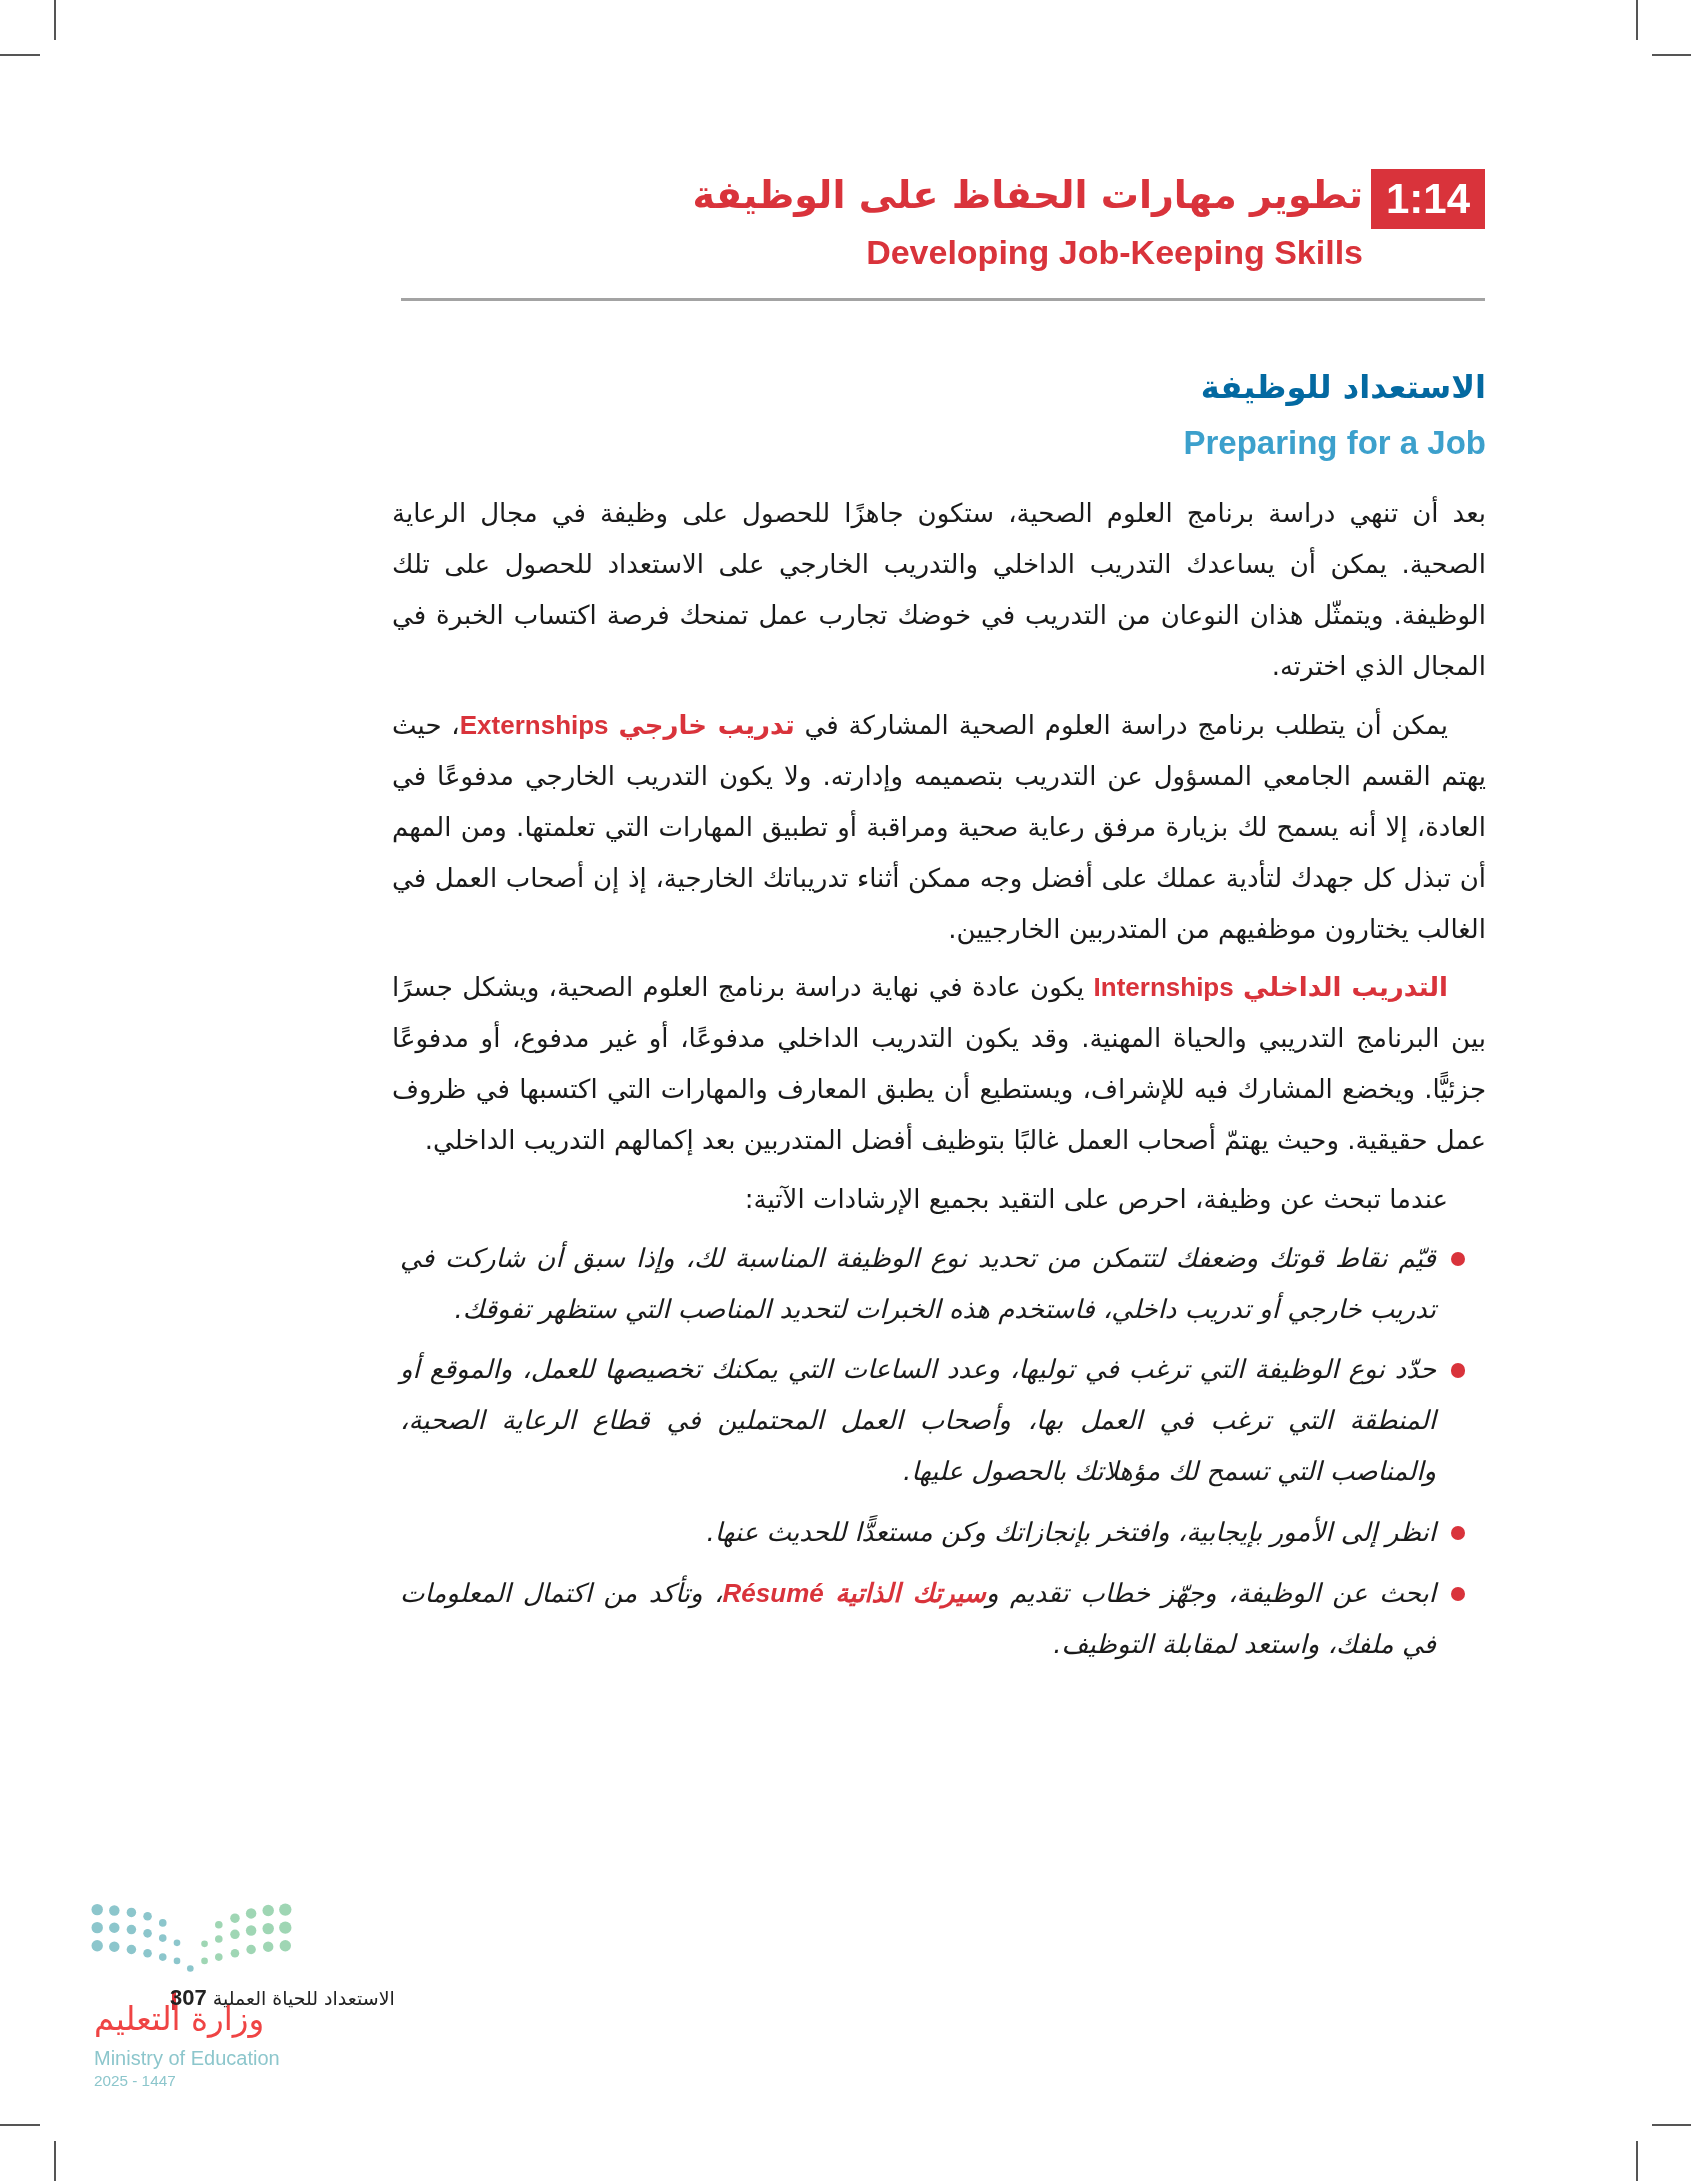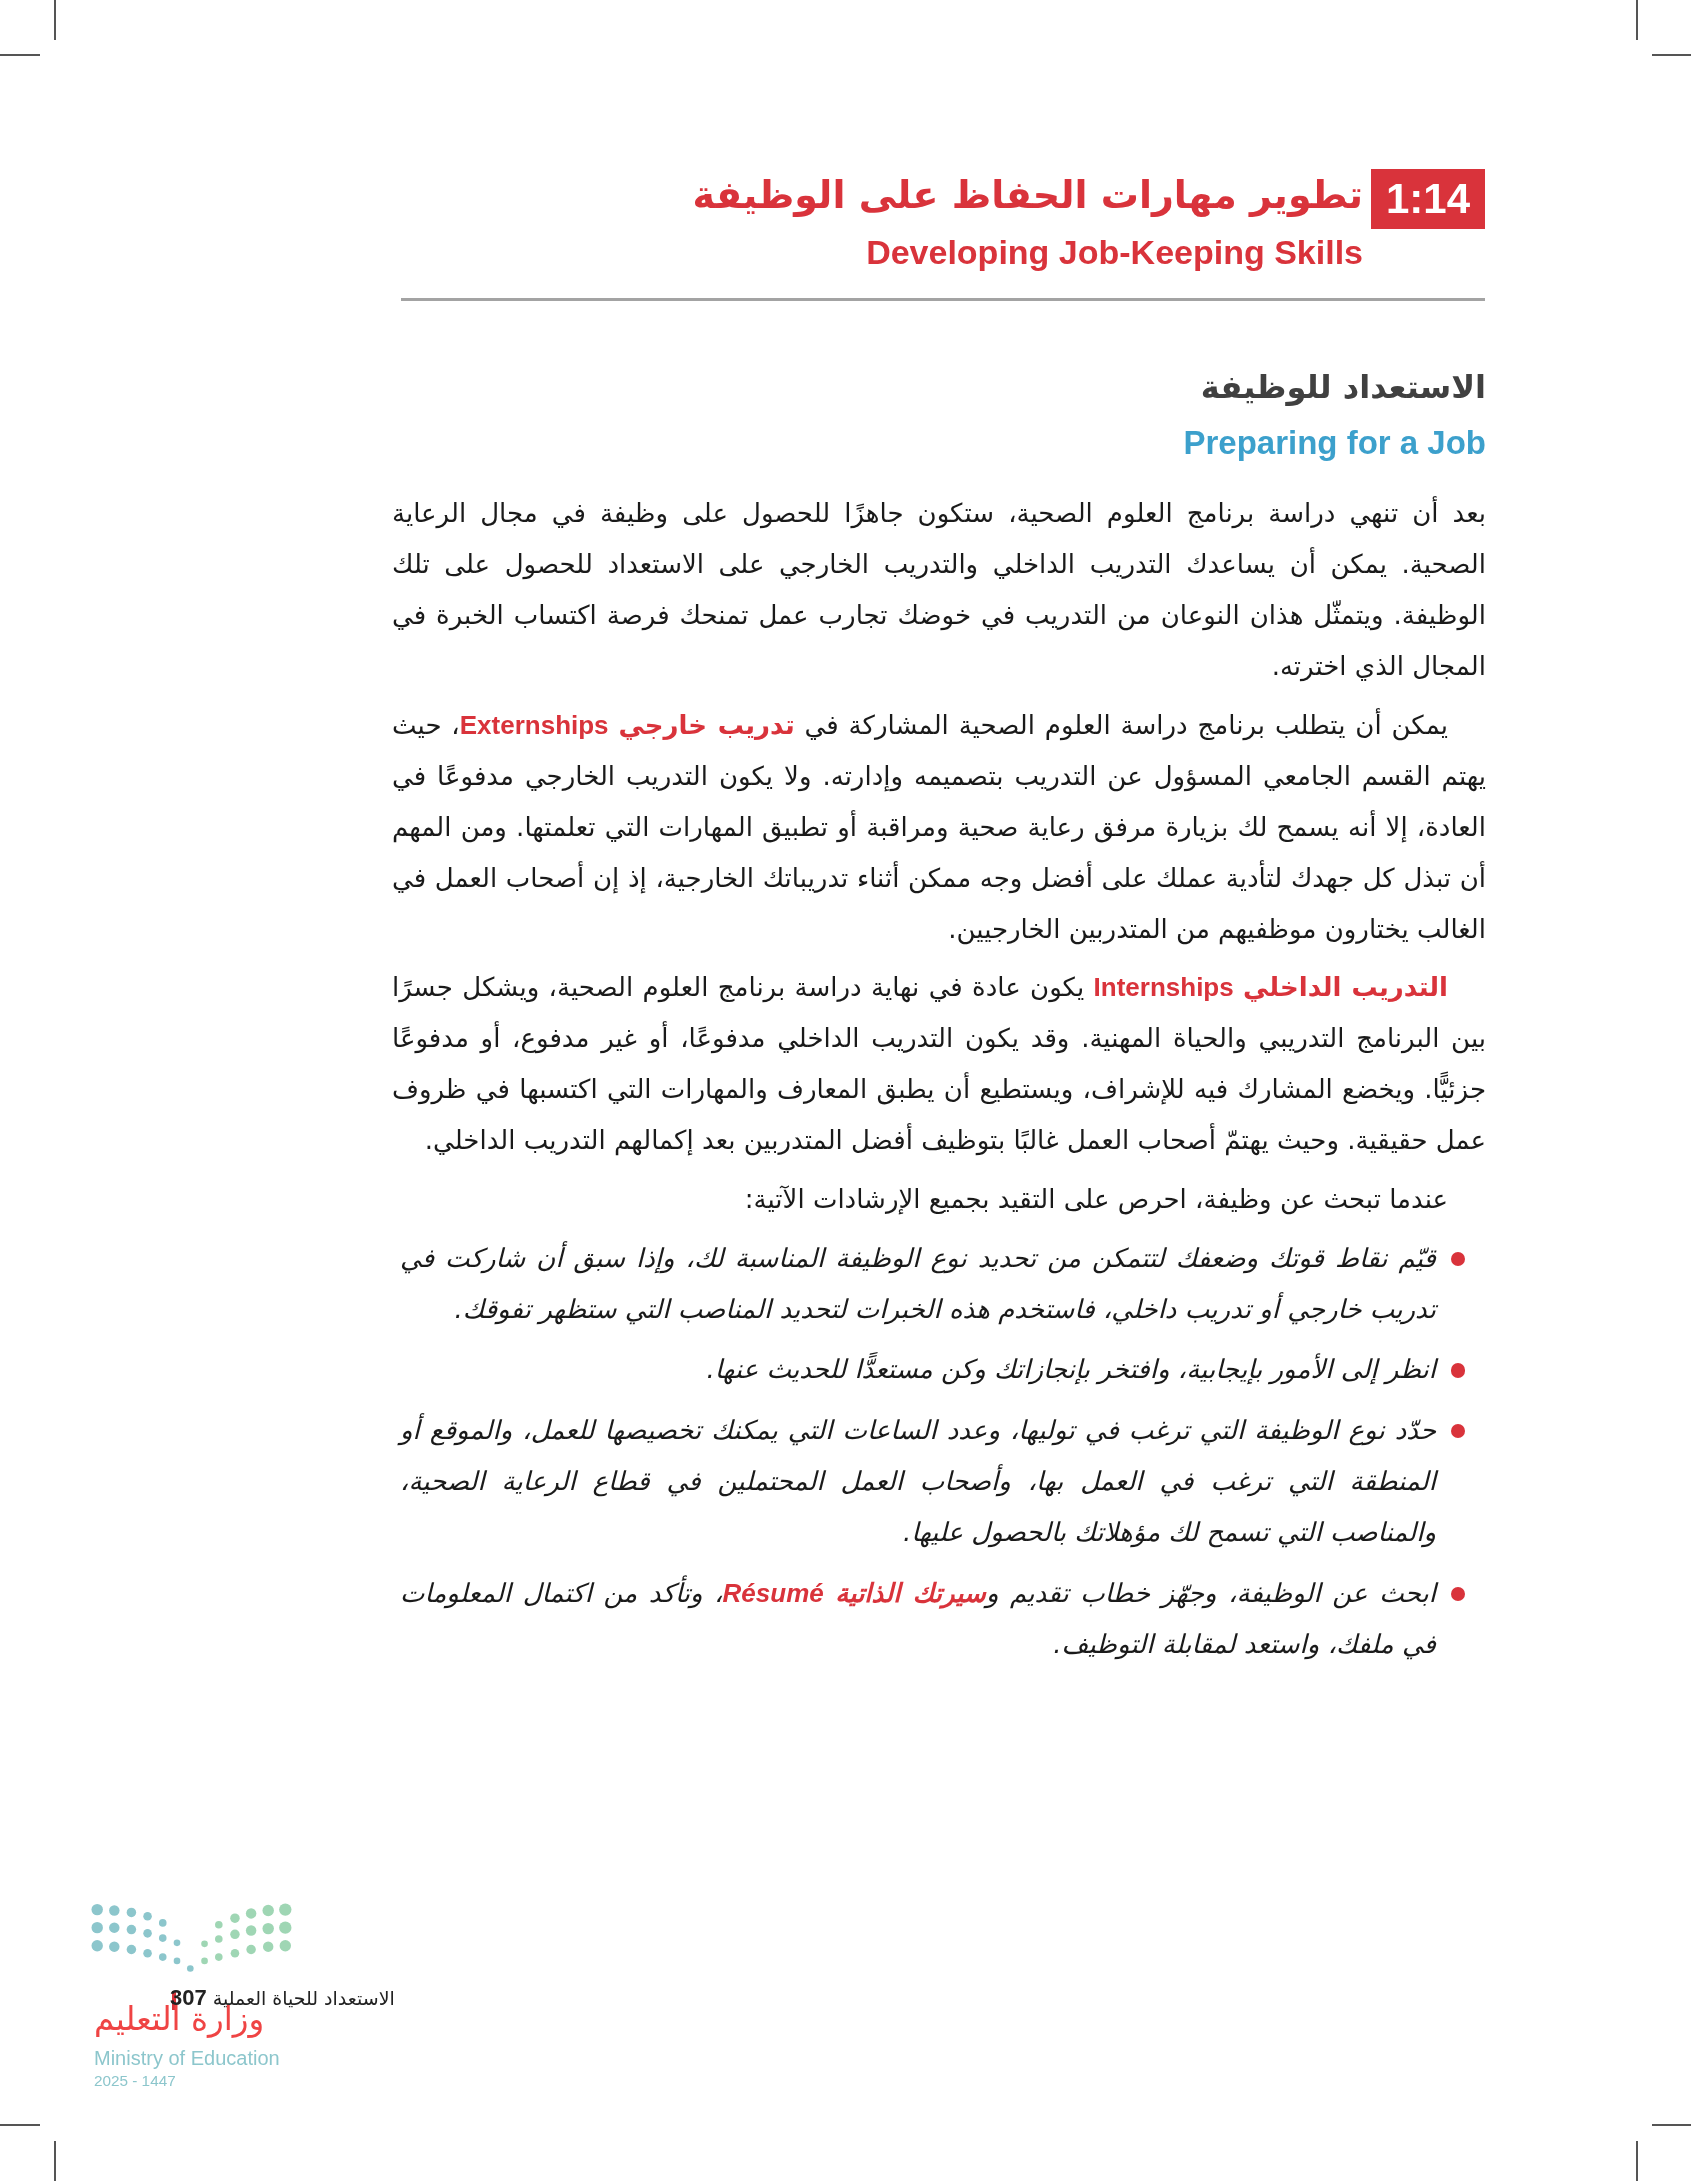--- a/index.html
+++ b/index.html
@@ -7,21 +7,21 @@
   .crop { position: absolute; background: #555; }
   .crop.v { width: 1.9px; height: 40px; }
   .crop.h { height: 1.9px; width: 40px; }
 
   .section-header { position: absolute; left: 401px; top: 163px; width: 1084px; direction: rtl; }
   .num-box { position: absolute; right: 0; top: 5.7px; width: 114px; height: 60px; background: #d9333b; color: #fff; font-family: "Liberation Sans", sans-serif; font-weight: bold; font-size: 42px; line-height: 60px; text-align: center; direction: ltr; }
   .title-ar { position: absolute; right: 122px; top: 3.8px; color: #d9333b; font-family: "DejaVu Sans", sans-serif; font-weight: bold; font-size: 38px; line-height: 57px; white-space: nowrap; }
   .title-en { position: absolute; right: 122px; top: 67px; color: #d9333b; font-family: "Liberation Sans", sans-serif; font-weight: bold; font-size: 34px; line-height: 44px; white-space: nowrap; direction: ltr; }
   .rule { position: absolute; left: 401px; top: 298px; width: 1084px; height: 2.9px; background: #a3a3a3; }
 
-  .sub-ar { position: absolute; right: 206px; top: 363px; color: #404040; font-weight: bold; font-size: 32px; line-height: 48px; direction: rtl; white-space: nowrap; }
+  .sub-ar { position: absolute; right: 206px; top: 363px; color: #0369a1; font-weight: bold; font-size: 32px; line-height: 48px; direction: rtl; white-space: nowrap; }
   .sub-en { position: absolute; right: 206px; top: 421px; color: #3ca0cc; font-family: "Liberation Sans", sans-serif; font-weight: bold; font-size: 33px; line-height: 44px; direction: ltr; white-space: nowrap; }
 
   .body { position: absolute; left: 392px; top: 488px; width: 1094px; direction: rtl; text-align: justify; font-size: 26px; line-height: 51px; }
   .body p { margin: 0 0 7.6px 0; }
   .body p.indent { text-indent: 38px; }
   .hl { color: #d9333b; font-weight: bold; }
   .hl-en { color: #d9333b; font-weight: bold; font-family: "Liberation Sans", sans-serif; }
   .lead { margin: 0 0 3.8px 0; padding-right: 38px; }
   ul.bullets { list-style: none; margin: 8px; padding: 0 42px 0 0; font-style: italic; }
   ul.bullets li { position: relative; margin: 0 0 9.6px 0; }
@@ -62,22 +62,22 @@
   <p>بعد أن تنهي دراسة برنامج العلوم الصحية، ستكون جاهزًا للحصول على وظيفة في مجال الرعاية الصحية. يمكن أن يساعدك التدريب الداخلي والتدريب الخارجي على الاستعداد للحصول على تلك الوظيفة. ويتمثّل هذان النوعان من التدريب في خوضك تجارب عمل تمنحك فرصة اكتساب الخبرة في المجال الذي اخترته.</p>
 
   <p class="indent"><span>يمكن أن يتطلب برنامج دراسة العلوم الصحية المشاركة في </span><span class="hl">تدريب خارجي</span> <span class="hl-en">Externships</span><span>، حيث يهتم القسم الجامعي المسؤول عن التدريب بتصميمه وإدارته. ولا يكون التدريب الخارجي مدفوعًا في العادة، إلا أنه يسمح لك بزيارة مرفق رعاية صحية ومراقبة أو تطبيق المهارات التي تعلمتها. ومن المهم أن تبذل كل جهدك لتأدية عملك على أفضل وجه ممكن أثناء تدريباتك الخارجية، إذ إن أصحاب العمل في الغالب يختارون موظفيهم من المتدربين الخارجيين.</span></p>
 
   <p class="indent"><span class="hl">التدريب الداخلي</span> <span class="hl-en">Internships</span><span> يكون عادة في نهاية دراسة برنامج العلوم الصحية، ويشكل جسرًا بين البرنامج التدريبي والحياة المهنية. وقد يكون التدريب الداخلي مدفوعًا، أو غير مدفوع، أو مدفوعًا جزئيًّا. ويخضع المشارك فيه للإشراف، ويستطيع أن يطبق المعارف والمهارات التي اكتسبها في ظروف عمل حقيقية. وحيث يهتمّ أصحاب العمل غالبًا بتوظيف أفضل المتدربين بعد إكمالهم التدريب الداخلي.</span></p>
 
   <p class="lead">عندما تبحث عن وظيفة، احرص على التقيد بجميع الإرشادات الآتية:</p>
 
   <ul class="bullets">
     <li><span class="dot"></span><span>قيّم نقاط قوتك وضعفك لتتمكن من تحديد نوع الوظيفة المناسبة لك، وإذا سبق أن شاركت في تدريب خارجي أو تدريب داخلي، فاستخدم هذه الخبرات لتحديد المناصب التي ستظهر تفوقك.</span></li>
+    <li><span class="dot"></span><span>حدّد نوع الوظيفة التي ترغب في توليها، وعدد الساعات التي يمكنك تخصيصها للعمل، والموقع أو المنطقة التي ترغب في العمل بها، وأصحاب العمل المحتملين في قطاع الرعاية الصحية، والمناصب التي تسمح لك مؤهلاتك بالحصول عليها.</span></li>
     <li><span class="dot"></span><span>انظر إلى الأمور بإيجابية، وافتخر بإنجازاتك وكن مستعدًّا للحديث عنها.</span></li>
-    <li><span class="dot"></span><span>حدّد نوع الوظيفة التي ترغب في توليها، وعدد الساعات التي يمكنك تخصيصها للعمل، والموقع أو المنطقة التي ترغب في العمل بها، وأصحاب العمل المحتملين في قطاع الرعاية الصحية، والمناصب التي تسمح لك مؤهلاتك بالحصول عليها.</span></li>
     <li><span class="dot"></span><span>ابحث عن الوظيفة، وجهّز خطاب تقديم و</span><span class="hl">سيرتك الذاتية</span> <span class="hl-en">Résumé</span><span>، وتأكد من اكتمال المعلومات في ملفك، واستعد لمقابلة التوظيف.</span></li>
   </ul>
 </div>
 
 <div class="footer">
   <svg class="logo-dots" viewBox="0 0 220 80" width="210" height="76">
     <g fill="#8cc6cc">
       <circle cx="6" cy="8" r="6"></circle>
         <circle cx="24" cy="9" r="5.5"></circle>
         <circle cx="42" cy="11" r="5"></circle>

